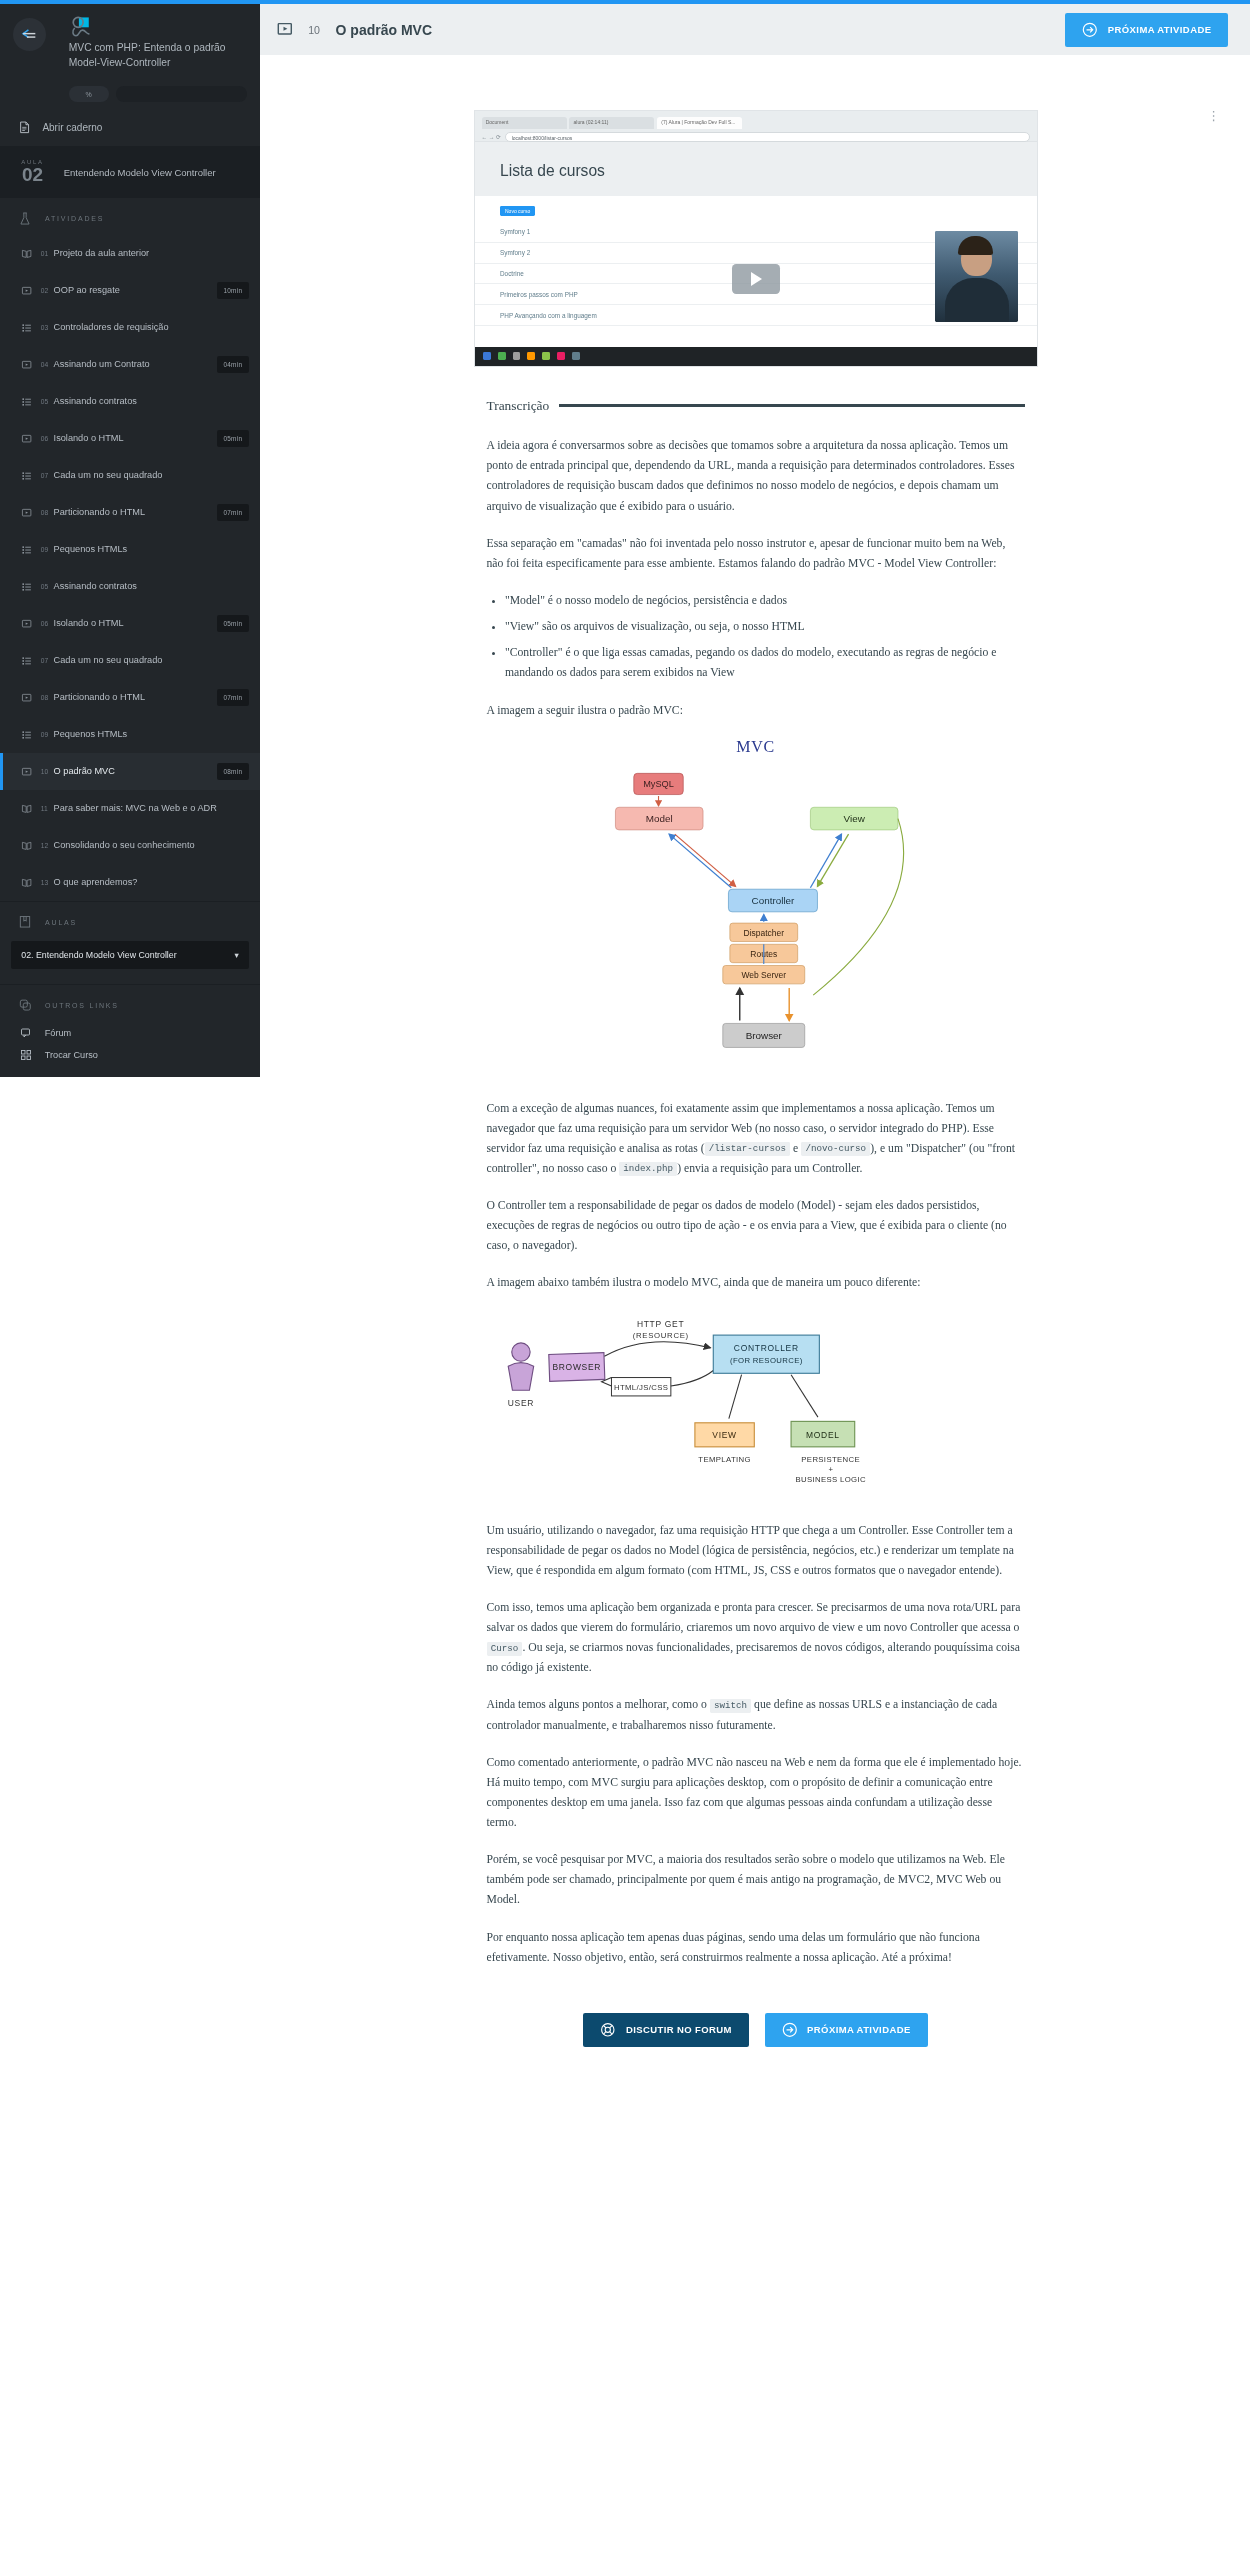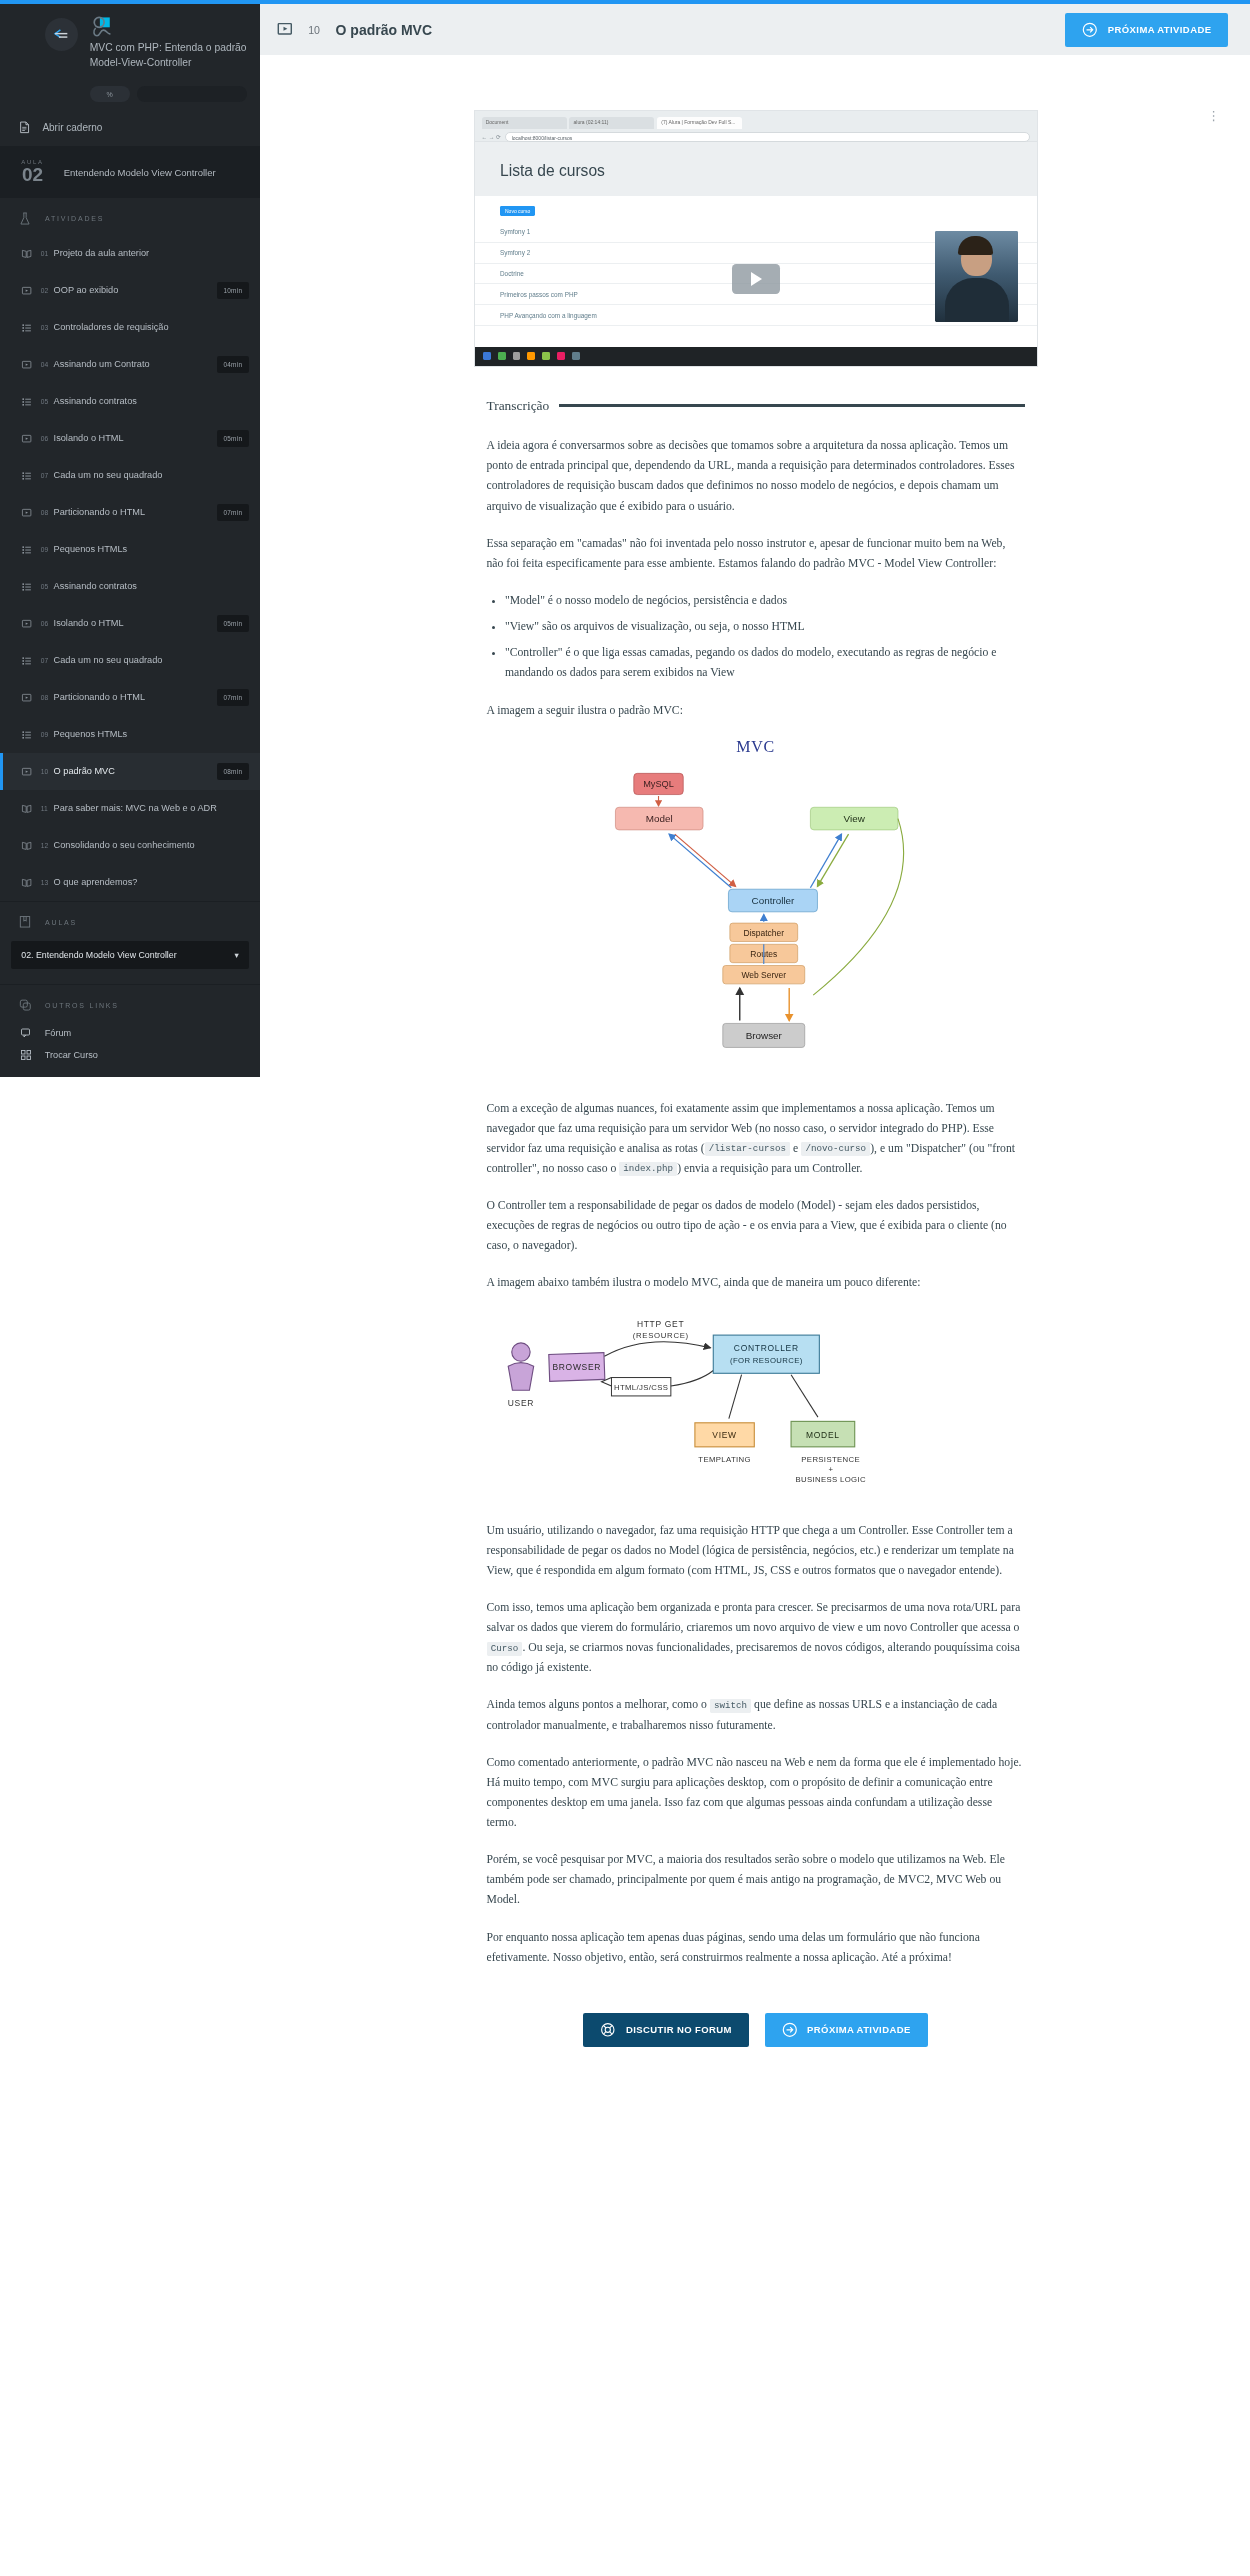--- a/index.html
+++ b/index.html
@@ -11,21 +11,21 @@
   .page { position: relative; width: 1251px; min-height: 2576px; background: #ffffff; }
 
   
   .topbar { position: absolute; top: 0; left: 0; width: 1251px; height: 4.2px; background: #2196f3; z-index: 40; }
 
   
   .sidebar {
     position: absolute; top: 0; left: 0; width: 260px;
     background: #22262a; color: #c5ccd3; z-index: 30;
   }
-  .side-head { padding: 15.6px 12.7px 7px 12.7px; display: flex; gap: 12px; margin-left: 32px; }
+  .side-head { padding: 15.6px 12.7px 7px 12.7px; display: flex; gap: 23px; }
   .collapse-btn {
     width: 33px; height: 33px; border-radius: 50%; background: #2c3137;
     display: flex; align-items: center; justify-content: center; flex: 0 0 auto;
     margin-top: 2.8px; cursor: pointer;
   }
   .collapse-btn svg { width: 18.4px; height: 18.4px; }
   .brandwrap { flex: 1 1 auto; }
   .brand-logo { width: 24px; height: 22.6px; display: block; margin-bottom: 2.8px; }
   .course-title { font-size: 10.3px; line-height: 1.45; color: #aeb6bd; max-width: 187px; }
   .progress-row { display: flex; align-items: center; gap: 7px; margin-top: 15.6px; }
@@ -244,21 +244,21 @@
           <span class="nm">Projeto da aula anterior</span>
         </div>
         <div class="act">
           <span class="ico">
             <svg viewBox="0 0 24 24">
               <rect x="3" y="5" width="18" height="14" rx="1.5" fill="none" stroke="#8b939b" stroke-width="1.7"></rect>
               <path d="M10 9.5 l5 2.5 l-5 2.5 z" fill="#8b939b"></path>
             </svg>
           </span>
           <span class="idx">02</span>
-          <span class="nm">OOP ao exibido</span>
+          <span class="nm">OOP ao resgate</span>
           <span class="dur">10min</span>
         </div>
         <div class="act">
           <span class="ico">
             <svg viewBox="0 0 24 24">
               <rect x="3" y="5" width="3.4" height="3.4" fill="#8b939b"></rect>
               <rect x="3" y="11" width="3.4" height="3.4" fill="#8b939b"></rect>
               <rect x="3" y="17" width="3.4" height="3.4" fill="#8b939b"></rect>
               <rect x="9" y="5.8" width="12" height="2" fill="#8b939b"></rect>
               <rect x="9" y="11.8" width="12" height="2" fill="#8b939b"></rect>

